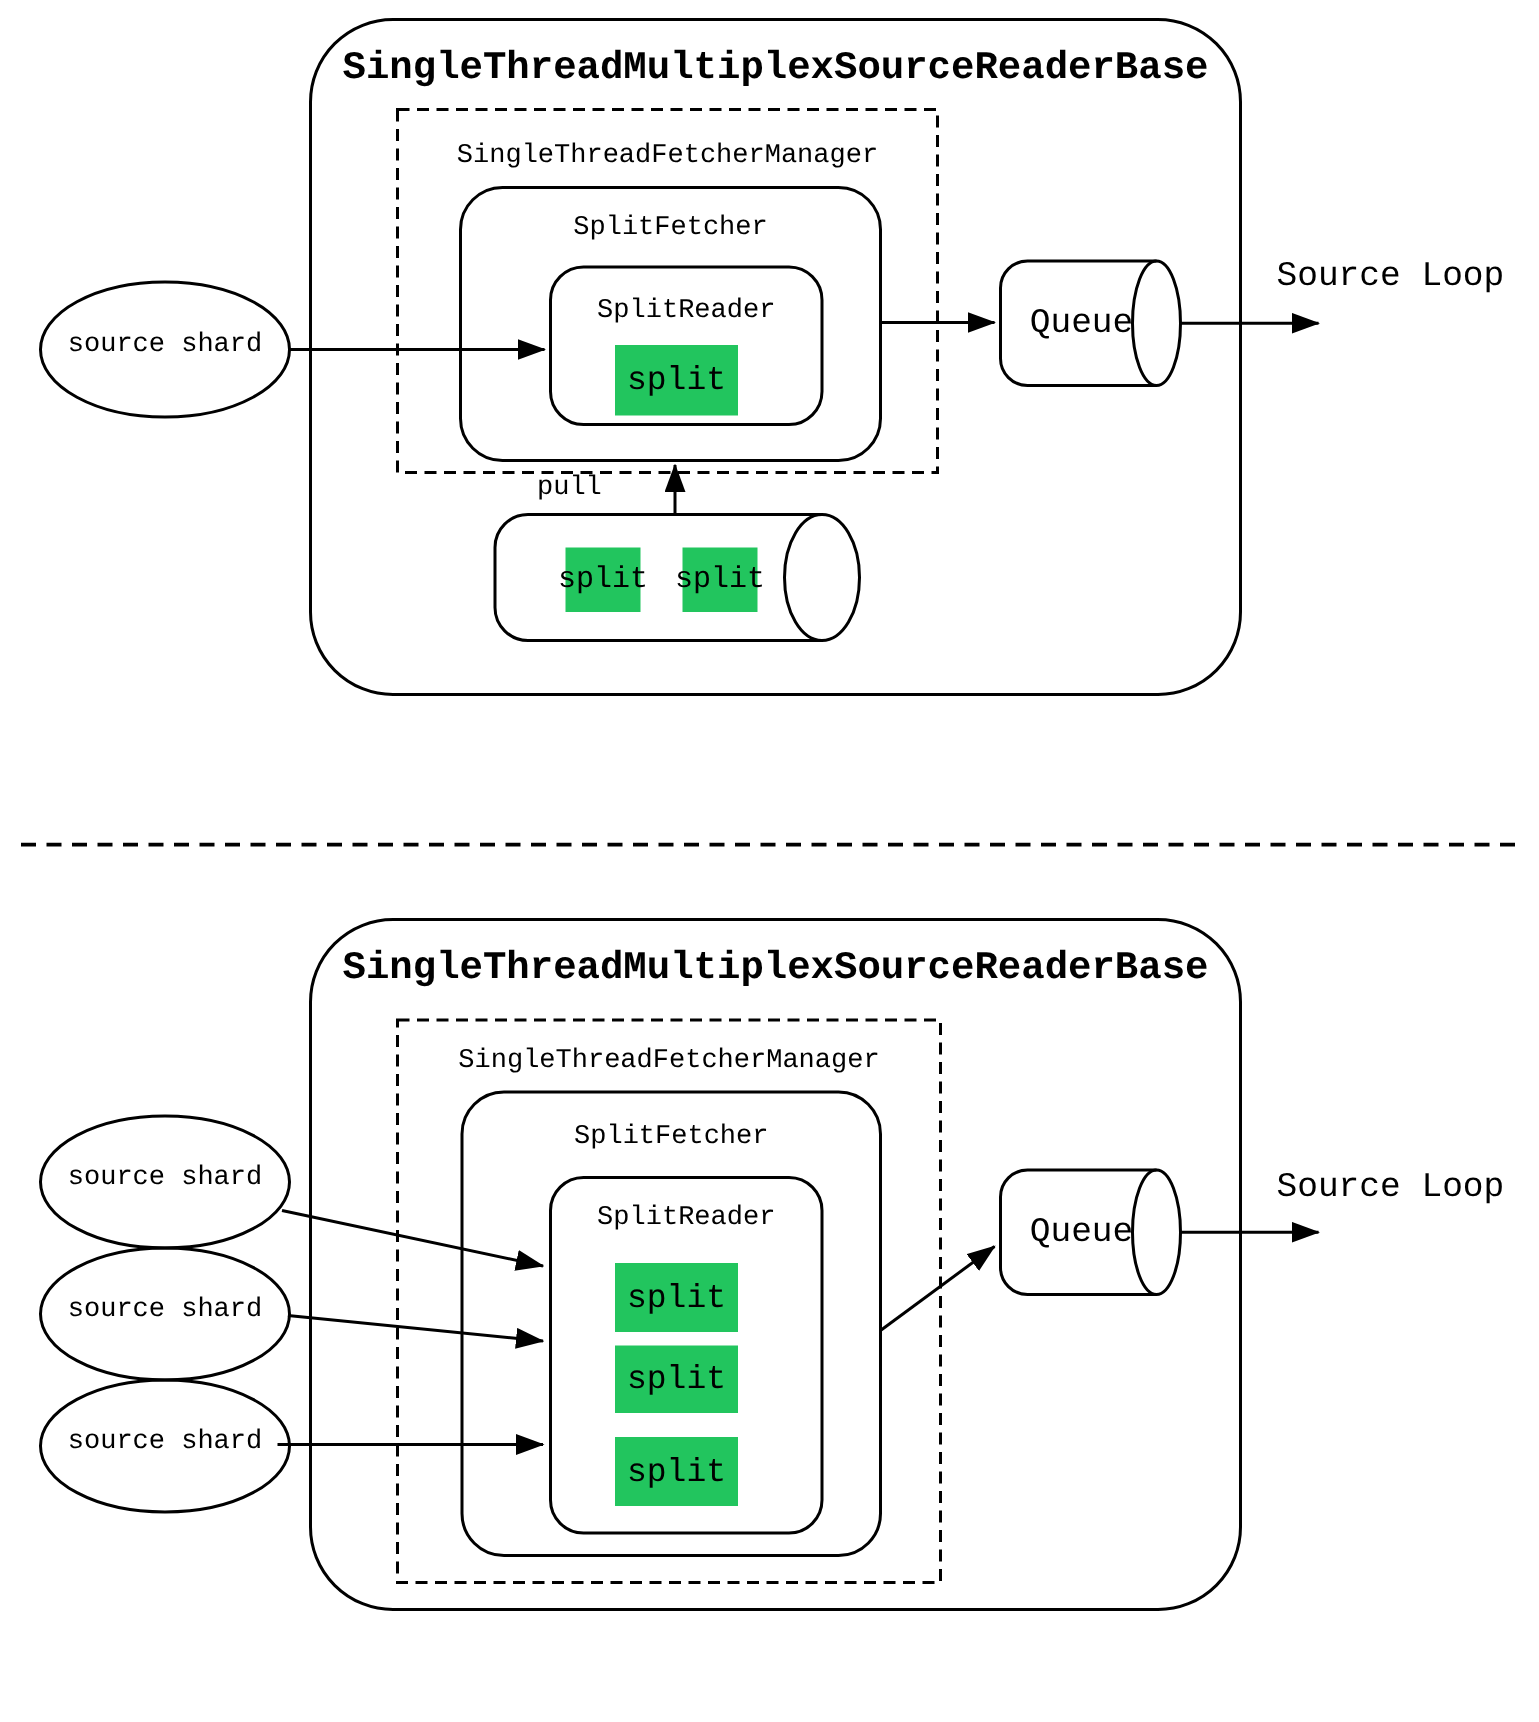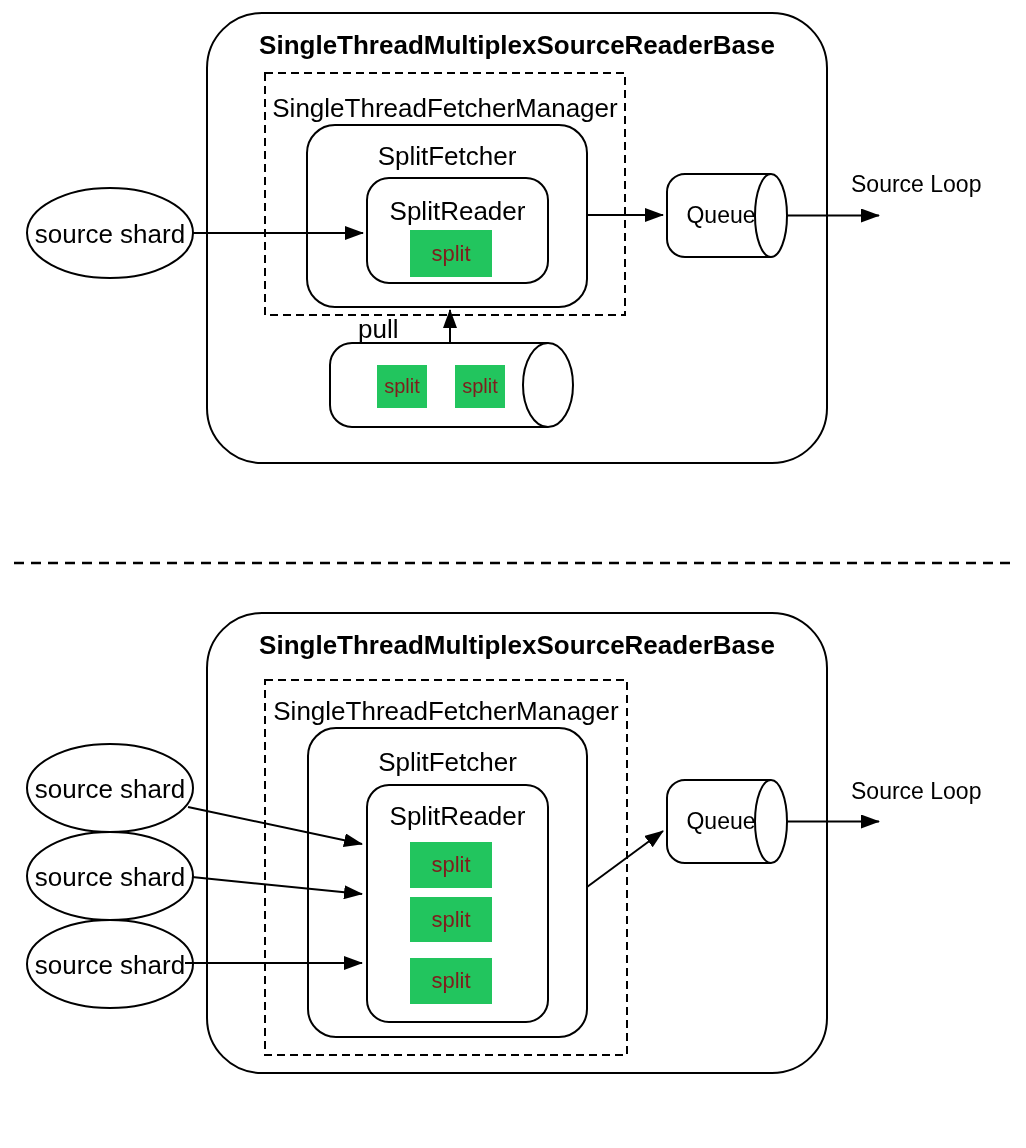--- a/index.html
+++ b/index.html
@@ -1,30 +1,30 @@
 <!DOCTYPE html>
 <html style="--split-fill: #22c55e;"><head>
 <meta charset="utf-8">
 <style>
   html,body{margin:0;padding:0;background:#fff;}
   #canvas{
     position:relative;width:1026px;height:1148px;background:#fff;overflow:hidden;
-    font-family:Liberation Sans, sans-serif;color:#000;
+    font-family:Liberation Mono, monospace;color:#000;
   }
   #shapes{position:absolute;left:0;top:0;width:1026px;height:1148px;}
   .lbl{position:absolute;line-height:1.15;white-space:nowrap;text-align:right;}
   .ctr{text-align:center;}
   .bold{font-weight:700;}
   .f26{font-size:26px;}
   .f25{font-size:25px;}
   .f23{font-size:23px;}
-  .f22{font-size:26px;}
+  .f22{font-size:18px;}
   .split{
     position:absolute;display:flex;align-items:center;justify-content:center;
-    background:var(--split-fill,#22c55e);color:#7f1d1d;font-size:22px;
+    background:var(--split-fill,#22c55e);color:#000000;font-size:22px;
   }
   .split.small{font-size:20px;}
 </style>
 </head>
 <body>
 
 <div id="canvas" style="background: rgb(255, 255, 255);">
 
   <svg id="shapes" viewBox="0 0 1026 1148" xmlns="http://www.w3.org/2000/svg">
     <defs>

